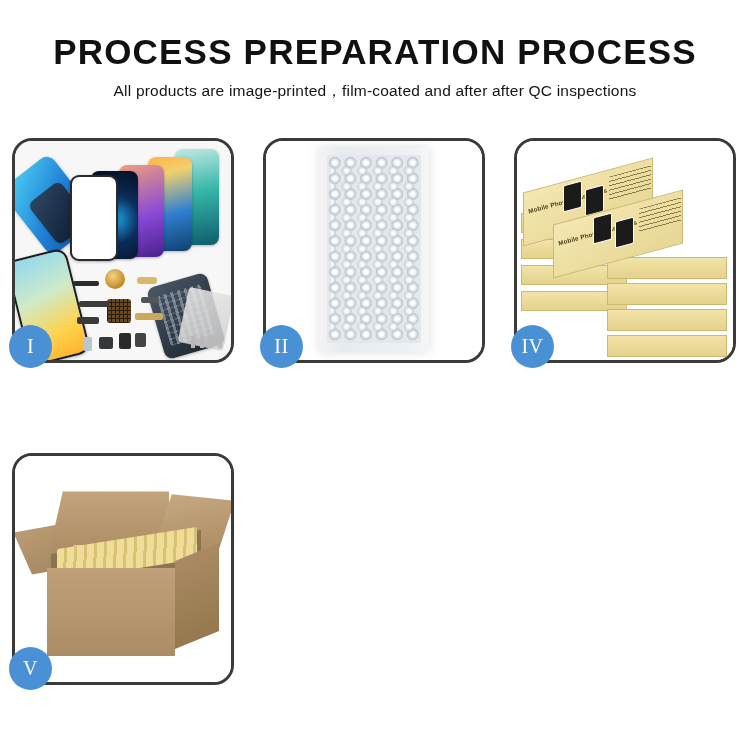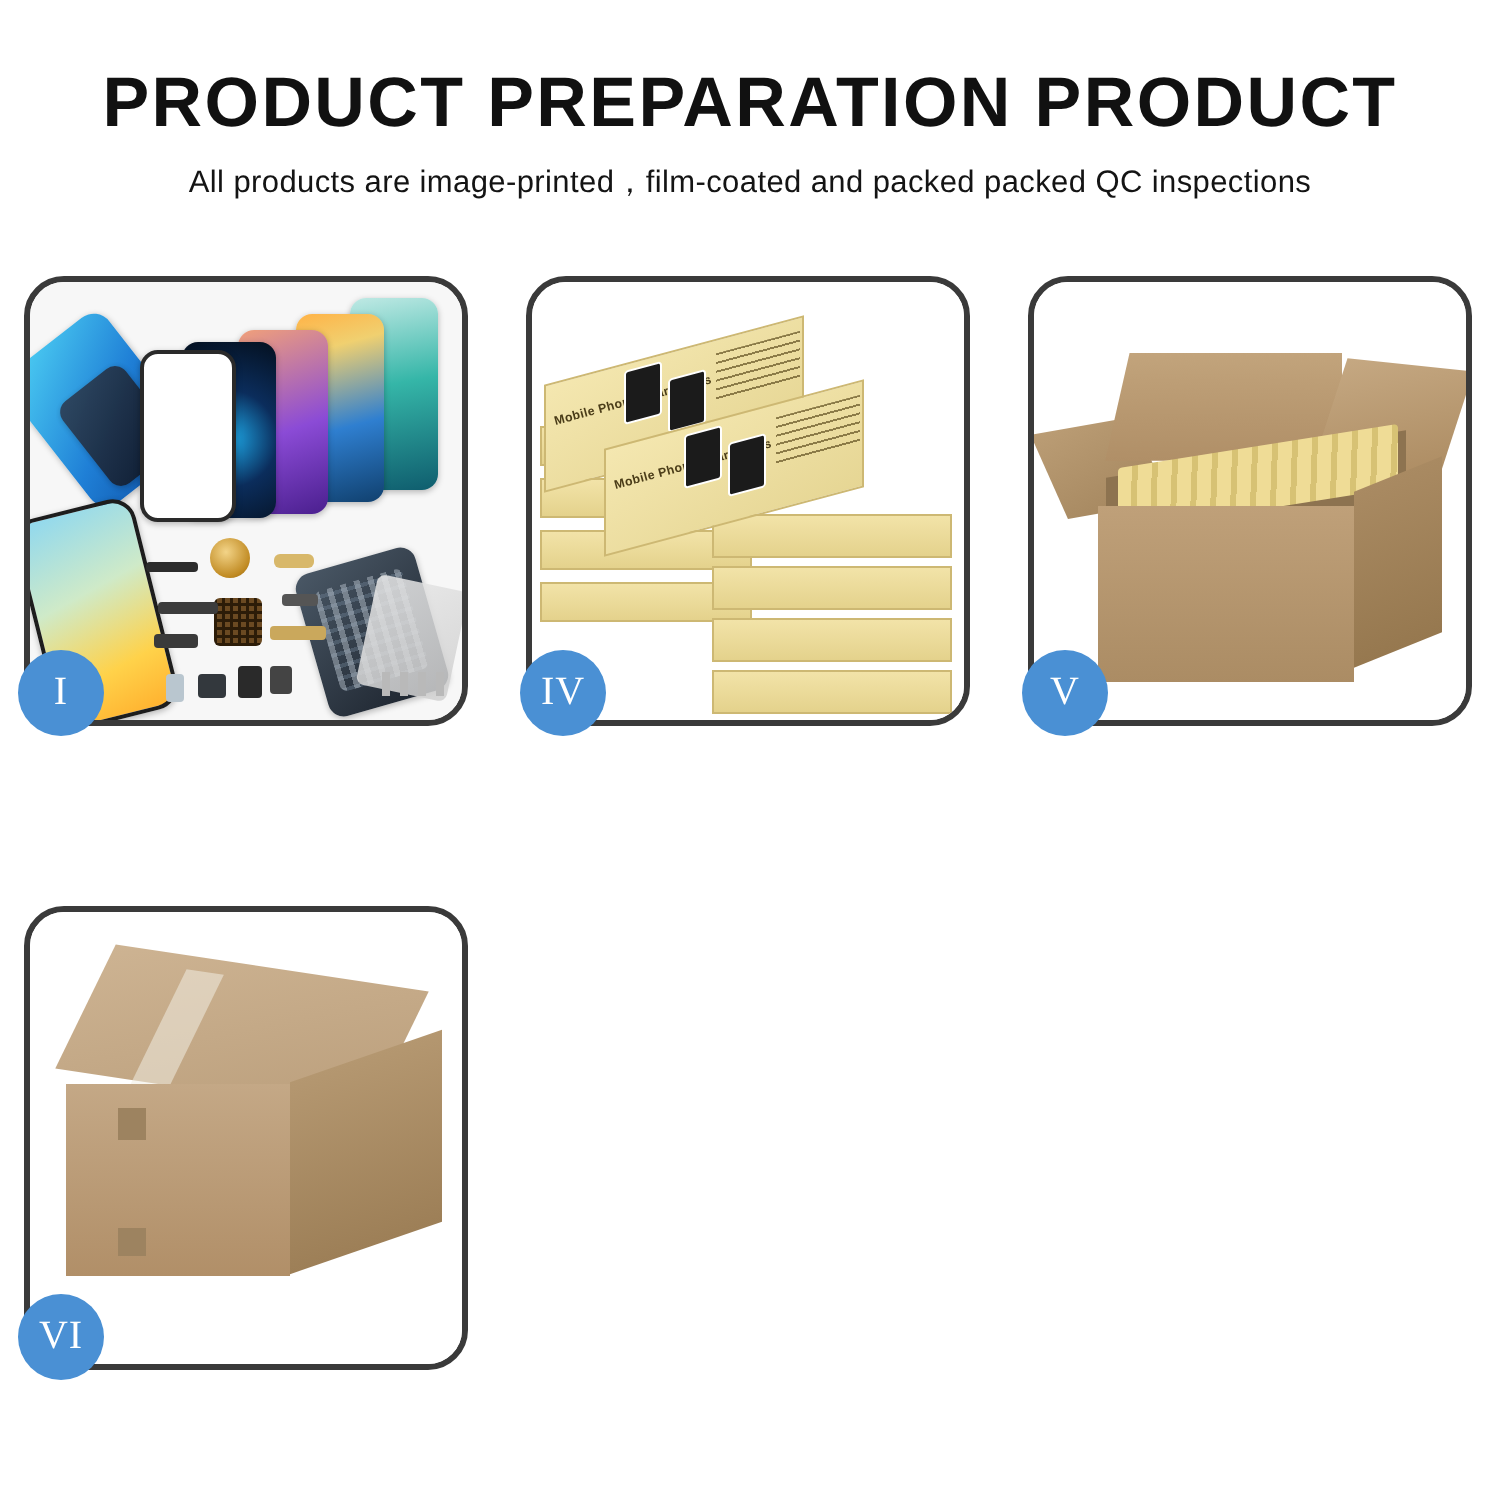--- a/index.html
+++ b/index.html
@@ -299,22 +299,22 @@
   }
   .c6-tab1{position:absolute;left:44px;top:98px;width:14px;height:16px;background:#9d8360;}
   .c6-tab2{position:absolute;left:44px;top:158px;width:14px;height:14px;background:#9d8360;}
 </style>
 </head>
 <body>
 
 <div class="page">
 
   <div class="header">
-    <div class="title">PRODUCT PREPARATION PRODUCT</div>
-    <div class="subtitle">All products are image-printed，film-coated and packed packed QC inspections</div>
+    <div class="title">PROCESS PREPARATION PROCESS</div>
+    <div class="subtitle">All products are image-printed，film-coated and after after QC inspections</div>
   </div>
 
   <div class="grid">
 
     <div class="panel">
       <div class="stage p1">
         <div class="ph ph-tilt"></div>
         <div class="ph ph-tilt2"></div>
         <div class="ph ph-teal"></div>
         <div class="ph ph-blue"></div>
@@ -334,20 +334,28 @@
         <div class="part pt7"></div>
         <div class="part pt8"></div>
         <div class="part pt9"></div>
         <div class="part pt10"></div>
         <div class="tools"></div>
         <div class="screws"></div>
       </div>
       <div class="badge">I</div>
     </div>
 
+    <div class="panel">
+      <div class="stage p2">
+        <div class="wrapsheet"></div>
+        <div class="bubbles"></div>
+        <div class="bubbles2"></div>
+      </div>
+      <div class="badge">II</div>
+    </div>
 
 
     <div class="panel">
       <div class="stage p4">
         <div class="stackwrap">
 
           <div class="kbox" style="left:0px;top:64px;width:104px;height:18px;"></div>
           <div class="kbox" style="left:0px;top:90px;width:104px;height:18px;"></div>
           <div class="kbox" style="left:0px;top:116px;width:104px;height:18px;"></div>
           <div class="kbox" style="left:0px;top:142px;width:104px;height:18px;"></div>
@@ -379,26 +387,15 @@
         <div class="c5-flapback"></div>
         <div class="c5-flapright"></div>
         <div class="c5-inner"></div>
         <div class="c5-goods"></div>
         <div class="c5-right"></div>
         <div class="c5-body"></div>
       </div>
       <div class="badge">V</div>
     </div>
 
-    <div class="panel">
-      <div class="stage p6">
-        <div class="c6-top"></div>
-        <div class="c6-tape"></div>
-        <div class="c6-side"></div>
-        <div class="c6-front"></div>
-        <div class="c6-tab1"></div>
-        <div class="c6-tab2"></div>
-      </div>
-      <div class="badge">VI</div>
-    </div>
 
   </div>
 </div>
 
 </body></html>

